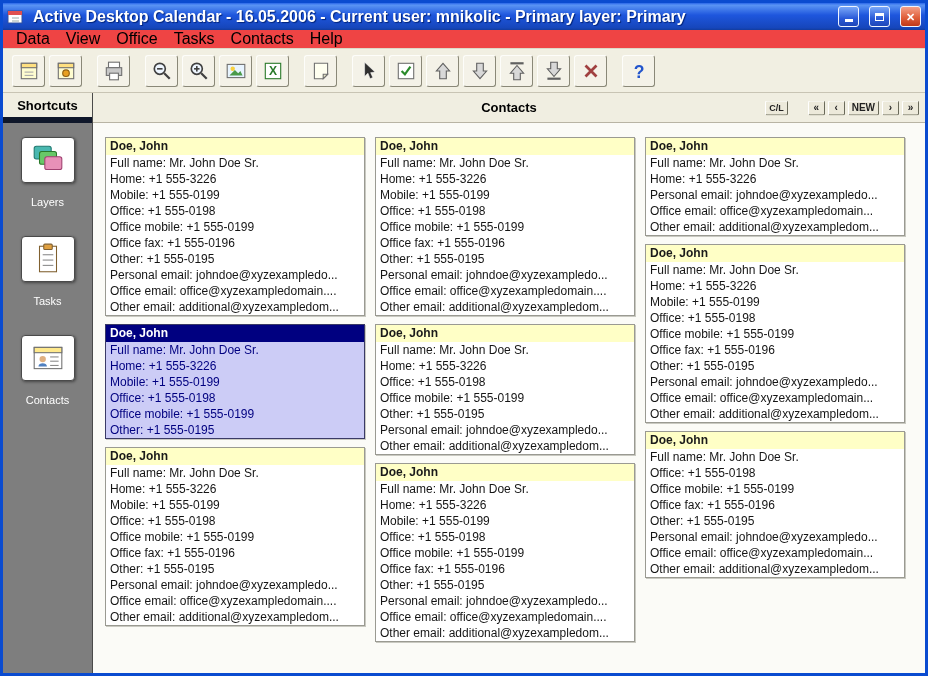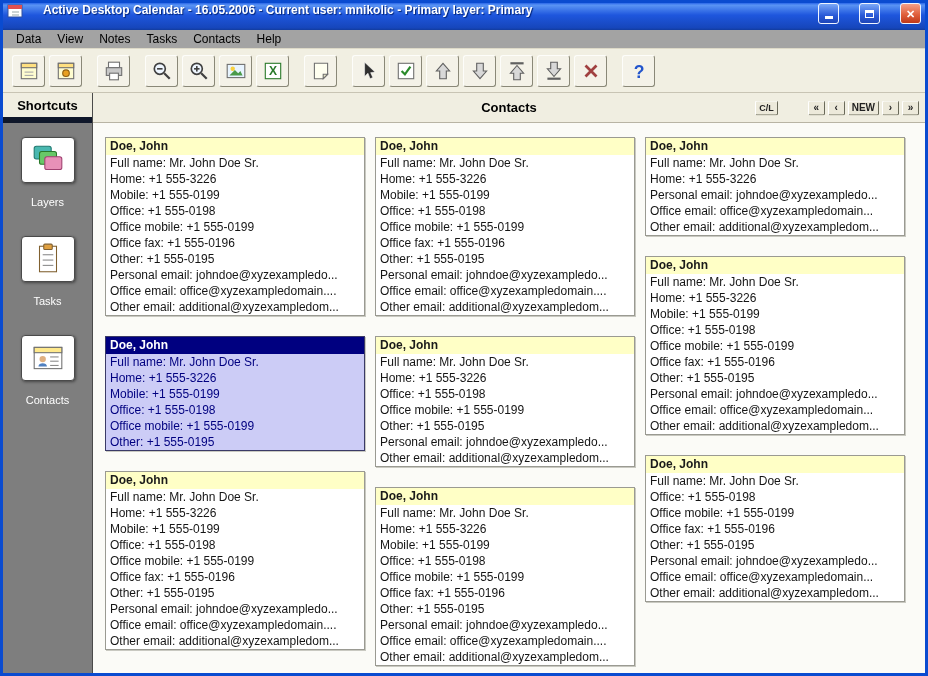--- a/index.html
+++ b/index.html
@@ -1,33 +1,33 @@
 <!DOCTYPE html>
 <html><head>
 <meta charset="utf-8">
 <style>
   *{box-sizing:border-box;margin:0;padding:0}
   html,body{width:928px;height:676px}
   body{font-family:"Liberation Sans","DejaVu Sans",sans-serif;background:#0a4bd0;position:relative;overflow:hidden}
   .window{position:absolute;inset:0;border:3px solid #0a4bd0;display:flex;flex-direction:column;background:#ece9d8}
 
   
-  .titlebar{height:27px;flex:0 0 27px;display:flex;gap:20px;padding:0 4px;
+  .titlebar{height:27px;flex:0 0 27px;display:flex;align-items:center;gap:10px;padding:0 4px;
     background:linear-gradient(180deg,#2a66e8 0%,#5a94f4 8%,#1e56dd 45%,#1646bb 92%,#123c9e 100%);
-    color:#fff;font-weight:bold;font-size:12px;text-shadow:1px 1px 1px #00237a}
+    color:#fff;font-weight:bold;font-size:16px;text-shadow:1px 1px 1px #00237a}
   .title-text{flex:1;white-space:nowrap;overflow:hidden}
   .win-btn{width:21px;height:21px;border-radius:3px;border:1px solid #eef4ff;display:flex;align-items:center;justify-content:center;flex:0 0 auto;cursor:pointer;padding:0}
   .win-btn.minmax{background:linear-gradient(#7aa8f8,#2a5ad8 60%,#1e46b8)}
   .win-btn.close{background:linear-gradient(#f4a088,#e0603c 55%,#c03818)}
   .g-min{width:8px;height:3px;background:#fff;align-self:flex-end;margin-bottom:4px}
   .g-max{width:9px;height:8px;border:1px solid #fff;border-top-width:3px}
   .g-close::before{content:'\2715';color:#fff;font-size:11px;font-weight:bold;line-height:1}
 
   
-  .menubar{height:19px;flex:0 0 19px;display:flex;align-items:center;padding:0 6px;gap:2px;font-size:12px;background:#a3a3a3;border-bottom:1px solid #ddd9c8;color:#000}
+  .menubar{height:19px;flex:0 0 19px;display:flex;align-items:center;padding:0 6px;gap:2px;font-size:16px;background:#ef4444;border-bottom:1px solid #ddd9c8;color:#000}
   .menu-item{padding:1px 7px;cursor:default}
 
   
   .toolbar{height:44px;flex:0 0 44px;display:flex;align-items:center;gap:15px;padding:0 9px;background:#f1efe2;border-bottom:1px solid #c8c4b4}
   .tb-group{display:flex;gap:4px}
   .tb-btn{width:33px;height:32px;background:#f4f2e8;border:1px solid;border-color:#fdfdfa #8a8878 #8a8878 #fdfdfa;border-radius:3px;display:flex;align-items:center;justify-content:center;padding:0;cursor:pointer}
   .tb-ic{display:flex}
   .tb-btn svg{width:22px;height:22px}
 
   
@@ -41,25 +41,25 @@
   .sb-ic-box{width:54px;height:46px;background:#fff;border:1px solid #4a4a4a;border-radius:4px;display:flex;align-items:center;justify-content:center;box-shadow:1px 1px 3px rgba(0,0,0,.45)}
   .sb-ic-box svg{width:40px;height:34px}
   .sb-label{color:#fff;font-size:11px;text-align:center;line-height:12px}
 
   
   .main{flex:1;display:flex;flex-direction:column;background:#fbfbf7;min-width:0}
   .main .panel-header{position:relative;border-bottom:1px solid #b8b4a4}
   .main-title{position:absolute;left:0;right:0;text-align:center;font-weight:bold;font-size:13px}
   .nav{position:absolute;right:6px;top:50%;transform:translateY(-50%);display:flex;gap:3px;align-items:center}
   .nav-btn{height:15px;min-width:17px;padding:0 3px;font-size:10px;font-weight:bold;background:#ece9da;border:1px solid;border-color:#fff #6a6a5a #6a6a5a #fff;border-radius:2px;display:flex;align-items:center;justify-content:center;cursor:pointer;color:#222;line-height:1}
-  .nav-btn.cl{margin-right:27px;font-size:9px}
+  .nav-btn.cl{margin-right:17px;font-size:9px}
 
   
   .grid{flex:1;display:flex;gap:10px;padding:14px 10px 10px 12px;overflow:hidden;align-items:flex-start}
-  .card-col{width:260px;flex:0 0 260px;display:flex;flex-direction:column;gap:20px}
+  .card-col{width:260px;flex:0 0 260px;display:flex;flex-direction:column;gap:8px}
   .card{width:100%;background:#fff;border:1px solid #9a9a92;box-shadow:1px 1px 0 #c9c9c1;font-size:12px;cursor:pointer}
   .card-hd{background:#ffffc6;font-weight:bold;padding:1px 4px;line-height:15px;white-space:nowrap;overflow:hidden;color:#1a1a1a}
   .card-ln{padding:0 4px;line-height:16px;white-space:nowrap;overflow:hidden;color:#151515}
   .card.selected{background:#ccccf6;border-color:#3a3a66}
   .card.selected .card-hd{background:#000080;color:#fff}
   .card.selected .card-ln{color:#000080}
 </style>
 </head>
 <body>
 
@@ -82,21 +82,21 @@
         <span class="g-max"></span>
       </button>
     <button class="win-btn close">
         <span class="g-close"></span>
       </button>
   </div>
 
   <div class="menubar">
     <span class="menu-item">Data</span>
     <span class="menu-item">View</span>
-    <span class="menu-item">Notes</span>
+    <span class="menu-item">Office</span>
     <span class="menu-item">Tasks</span>
     <span class="menu-item">Contacts</span>
     <span class="menu-item">Help</span>
   </div>
 
   <div class="toolbar">
       <div class="tb-group">
         <button class="tb-btn">
           <span class="tb-ic">
             <svg viewBox="0 0 20 20">

